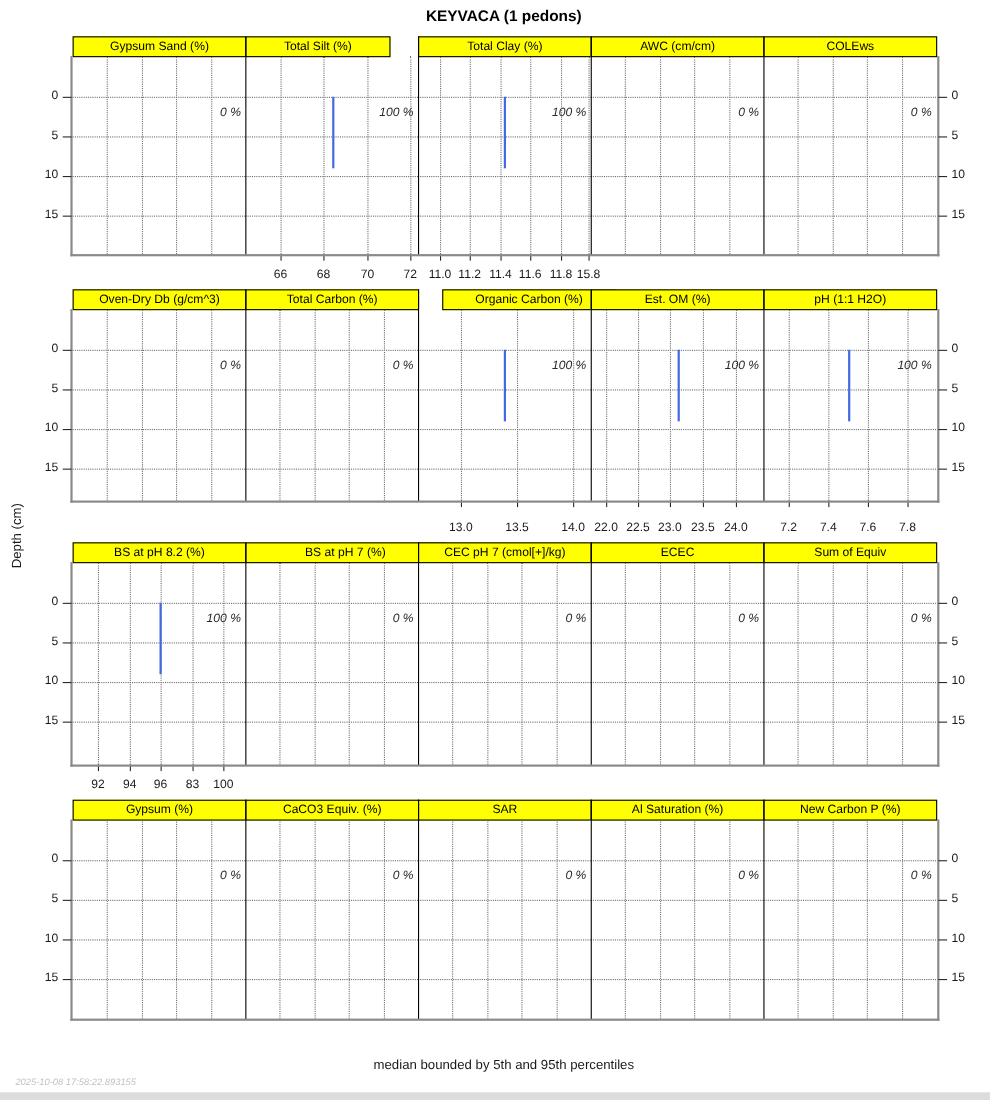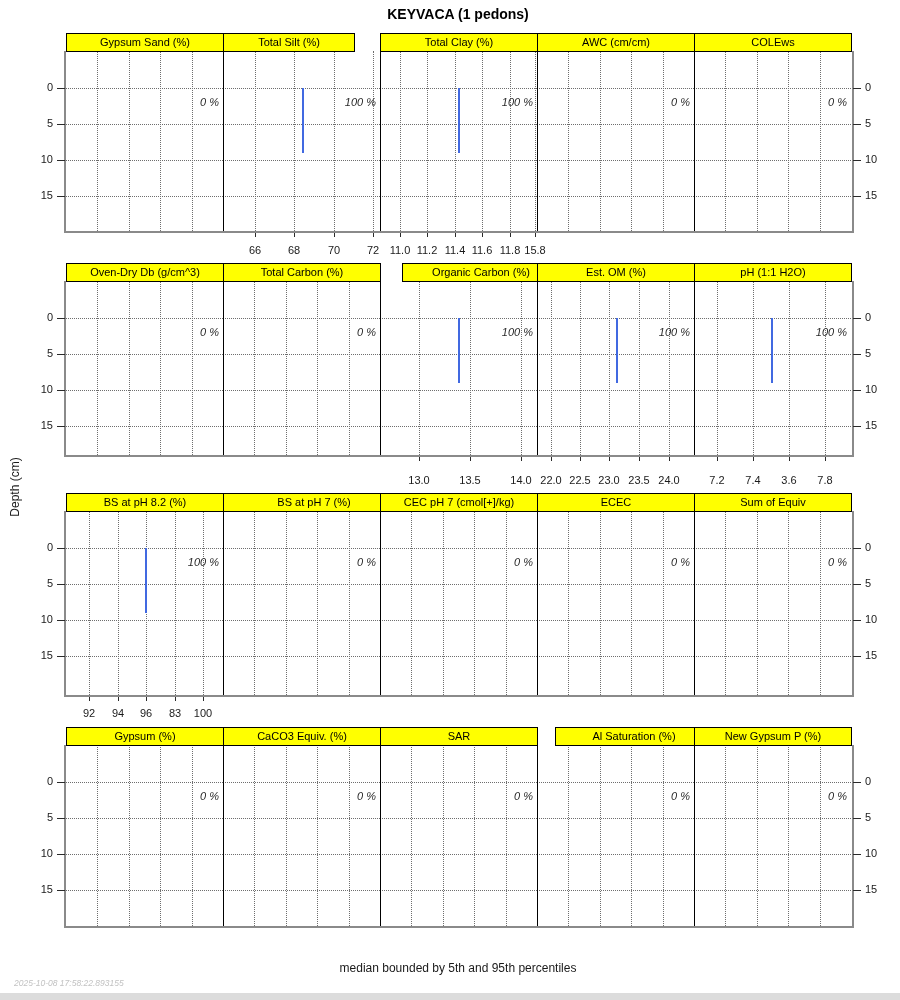--- a/index.html
+++ b/index.html
@@ -215,21 +215,21 @@
     <div class="vgrid" style="left: 753px; top: 281px; height: 174px;"></div>
     <div class="vgrid" style="left: 789px; top: 281px; height: 174px;"></div>
     <div class="vgrid" style="left: 825px; top: 281px; height: 174px;"></div>
     <div class="mline" style="left: 771px; top: 318px; height: 64.8px; background: rgb(65, 105, 225);"></div>
     <div class="pct" style="left: 694px; top: 326px; width: 153px;">100 %</div>
     <div class="xtick" style="left: 717px; top: 455px;"></div>
     <div class="xlabel" style="left: 695px; top: 474px;">7.2</div>
     <div class="xtick" style="left: 753px; top: 455px;"></div>
     <div class="xlabel" style="left: 731px; top: 474px;">7.4</div>
     <div class="xtick" style="left: 789px; top: 455px;"></div>
-    <div class="xlabel" style="left: 767px; top: 474px;">3.6</div>
+    <div class="xlabel" style="left: 767px; top: 474px;">7.6</div>
     <div class="xtick" style="left: 825px; top: 455px;"></div>
     <div class="xlabel" style="left: 803px; top: 474px;">7.8</div>
     <div class="strip" style="left: 694px; top: 263px; width: 158px; background: rgb(255, 255, 0);">pH (1:1 H2O)</div>
     <div class="sep" style="left: 223px; top: 263px; height: 193px;"></div>
     <div class="sep" style="left: 380px; top: 263px; height: 193px;"></div>
     <div class="sep" style="left: 537px; top: 263px; height: 193px;"></div>
     <div class="sep" style="left: 694px; top: 263px; height: 193px;"></div>
     <div class="framebar" style="left: 64px; top: 281px; width: 2px; height: 176px;"></div>
     <div class="framebar" style="left: 852px; top: 281px; width: 2px; height: 176px;"></div>
     <div class="framebar" style="left: 64px; top: 455px; width: 790px; height: 2px;"></div>
@@ -375,32 +375,32 @@
     <div class="panel" style="left: 537px; top: 745px; width: 157px; height: 181px;"></div>
     <div class="hgrid" style="left: 537px; top: 782px; width: 157px;"></div>
     <div class="hgrid" style="left: 537px; top: 818px; width: 157px;"></div>
     <div class="hgrid" style="left: 537px; top: 854px; width: 157px;"></div>
     <div class="hgrid" style="left: 537px; top: 890px; width: 157px;"></div>
     <div class="vgrid" style="left: 568px; top: 745px; height: 181px;"></div>
     <div class="vgrid" style="left: 600px; top: 745px; height: 181px;"></div>
     <div class="vgrid" style="left: 631px; top: 745px; height: 181px;"></div>
     <div class="vgrid" style="left: 663px; top: 745px; height: 181px;"></div>
     <div class="pct" style="left: 537px; top: 790px; width: 153px;">0 %</div>
-    <div class="strip" style="left: 537px; top: 727px; width: 158px; background: rgb(255, 255, 0); margin-left: 18px;">Al Saturation (%)</div>
+    <div class="strip" style="left: 537px; top: 727px; width: 158px; background: rgb(255, 255, 0);">Al Saturation (%)</div>
     <div class="panel" style="left: 694px; top: 745px; width: 157px; height: 181px;"></div>
     <div class="hgrid" style="left: 694px; top: 782px; width: 157px;"></div>
     <div class="hgrid" style="left: 694px; top: 818px; width: 157px;"></div>
     <div class="hgrid" style="left: 694px; top: 854px; width: 157px;"></div>
     <div class="hgrid" style="left: 694px; top: 890px; width: 157px;"></div>
     <div class="vgrid" style="left: 725px; top: 745px; height: 181px;"></div>
     <div class="vgrid" style="left: 757px; top: 745px; height: 181px;"></div>
     <div class="vgrid" style="left: 788px; top: 745px; height: 181px;"></div>
     <div class="vgrid" style="left: 820px; top: 745px; height: 181px;"></div>
     <div class="pct" style="left: 694px; top: 790px; width: 153px;">0 %</div>
-    <div class="strip" style="left: 694px; top: 727px; width: 158px; background: rgb(255, 255, 0);">New Gypsum P (%)</div>
+    <div class="strip" style="left: 694px; top: 727px; width: 158px; background: rgb(255, 255, 0);">New Carbon P (%)</div>
     <div class="sep" style="left: 223px; top: 727px; height: 200px;"></div>
     <div class="sep" style="left: 380px; top: 727px; height: 200px;"></div>
     <div class="sep" style="left: 537px; top: 727px; height: 200px;"></div>
     <div class="sep" style="left: 694px; top: 727px; height: 200px;"></div>
     <div class="framebar" style="left: 64px; top: 745px; width: 2px; height: 183px;"></div>
     <div class="framebar" style="left: 852px; top: 745px; width: 2px; height: 183px;"></div>
     <div class="framebar" style="left: 64px; top: 926px; width: 790px; height: 2px;"></div>
     <div class="ytick" style="left: 57px; top: 782px; width: 8px;"></div>
     <div class="ytick" style="left: 853px; top: 782px; width: 8px;"></div>
     <div class="ylabel-left" style="left: 21px; top: 775px;">0</div>

